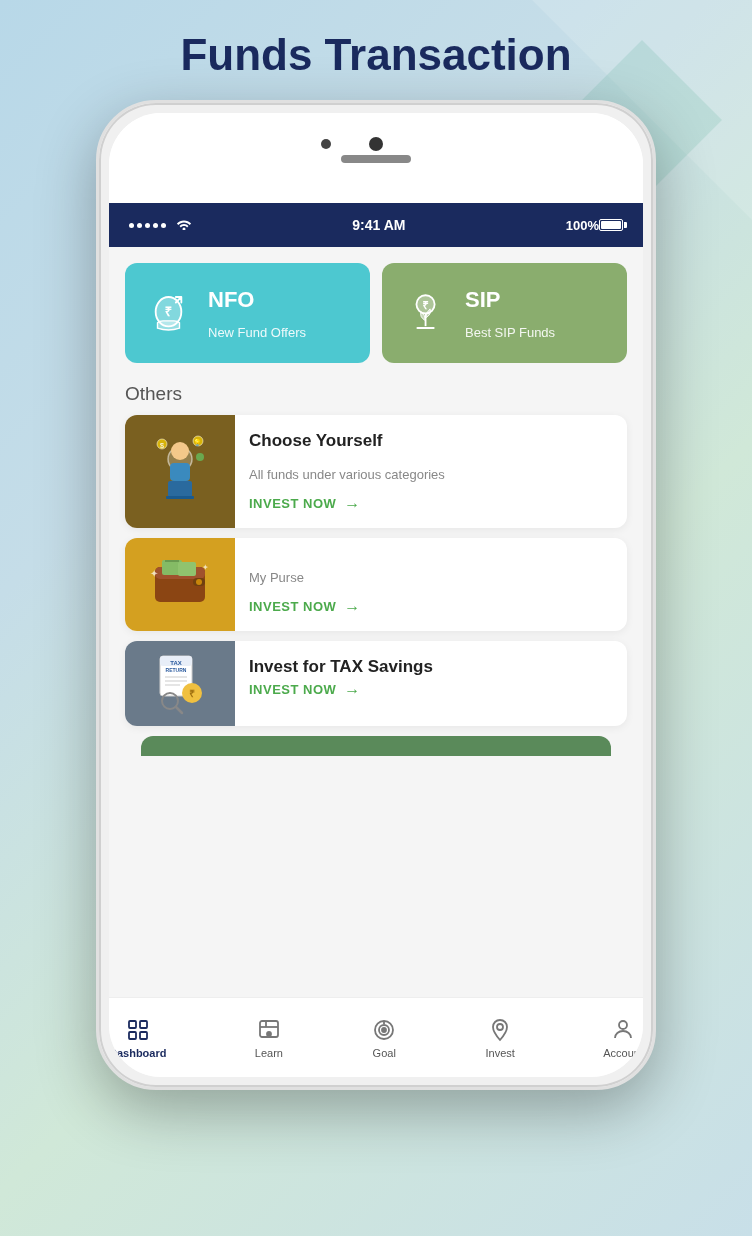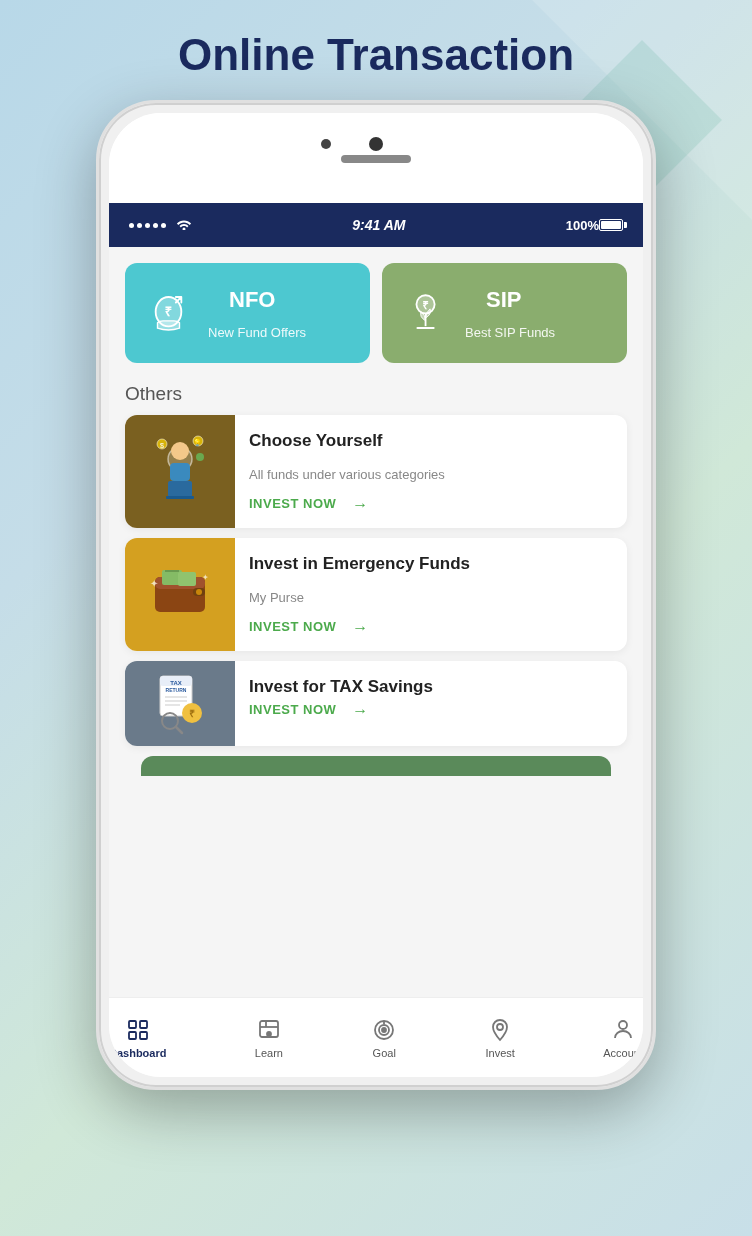--- a/index.html
+++ b/index.html
@@ -120,21 +120,21 @@
     }
     .status-dot {
       width: 5px; height: 5px;
       background: #fff;
       border-radius: 50%;
     }
     .wifi-icon {
       margin-left: 6px;
       font-size: 14px;
     }
-    .status-center { font-size: 14px; font-weight: 600; font-style: italic; }
+    .status-center { font-size: 14px; font-weight: 600; }
     .status-right { display: flex; align-items: center; font-size: 13px; }
     .battery-icon {
       width: 24px; height: 12px;
       border: 1.5px solid #fff;
       border-radius: 2px;
       position: relative;
       display: inline-block;
     }
     .battery-icon::after {
       content: '';
@@ -186,21 +186,20 @@
     .fund-card-icon {
       width: 55px; height: 55px;
       flex-shrink: 0;
       display: flex; align-items: center; justify-content: center;
     }
     .fund-card-text {}
     .fund-card-title {
       font-size: 22px;
       font-weight: 700;
       color: #fff;
-      margin-left: 21px;
     }
     .fund-card-subtitle {
       font-size: 13px;
       color: rgba(255,255,255,0.9);
       margin-top: 12px;
     }
 
     
     .others-section {
       padding: 8px 16px 4px;
@@ -243,21 +242,21 @@
     }
     .invest-card-subtitle {
       font-size: 13px;
       color: #888;
       margin-bottom: 12px;
       margin-top: 16px;
     }
     .invest-now-btn {
       display: flex;
       align-items: center;
-      gap: 16px;
+      gap: 8px;
       color: #4caa4c;
       font-size: 13px;
       font-weight: 700;
       letter-spacing: 0.5px;
       cursor: pointer;
     }
     .arrow-right {
       font-size: 16px;
     }
 
@@ -304,21 +303,21 @@
     
     .nfo-svg { width: 55px; height: 55px; }
     .sip-svg { width: 50px; height: 50px; }
   </style>
 </head>
 <body>
 
 <div class="bg-shape1"></div>
 <div class="bg-shape2"></div>
 
-<h1 class="page-title">Online Transaction</h1>
+<h1 class="page-title">Funds Transaction</h1>
 
 <div class="phone-wrapper">
   <div class="phone">
     <div class="phone-inner">
 
       <div class="phone-top-bar">
         <div class="phone-front-cam"></div>
         <div class="phone-camera"></div>
         <div class="phone-speaker"></div>
       </div>
@@ -436,21 +435,20 @@
                 <rect x="38" y="20" width="18" height="14" rx="2" fill="#90c36e"></rect>
 
                 <rect x="53" y="36" width="12" height="8" rx="4" fill="#704010"></rect>
                 <circle cx="59" cy="40" r="3" fill="#c8860a"></circle>
 
                 <text x="10" y="35" fill="rgba(255,255,255,0.7)" font-size="10">✦</text>
                 <text x="62" y="28" fill="rgba(255,255,255,0.7)" font-size="8">✦</text>
               </svg>
             </div>
             <div class="invest-card-content">
-              <div class="invest-card-title">Invest in Emergency Funds</div>
               <div class="invest-card-subtitle">My Purse</div>
               <div class="invest-now-btn">
                 <span>INVEST NOW</span>
                 <span class="arrow-right">→</span>
               </div>
             </div>
           </div>
 
           <div class="invest-card">
             <div class="invest-card-image invest-card-image-tax">

